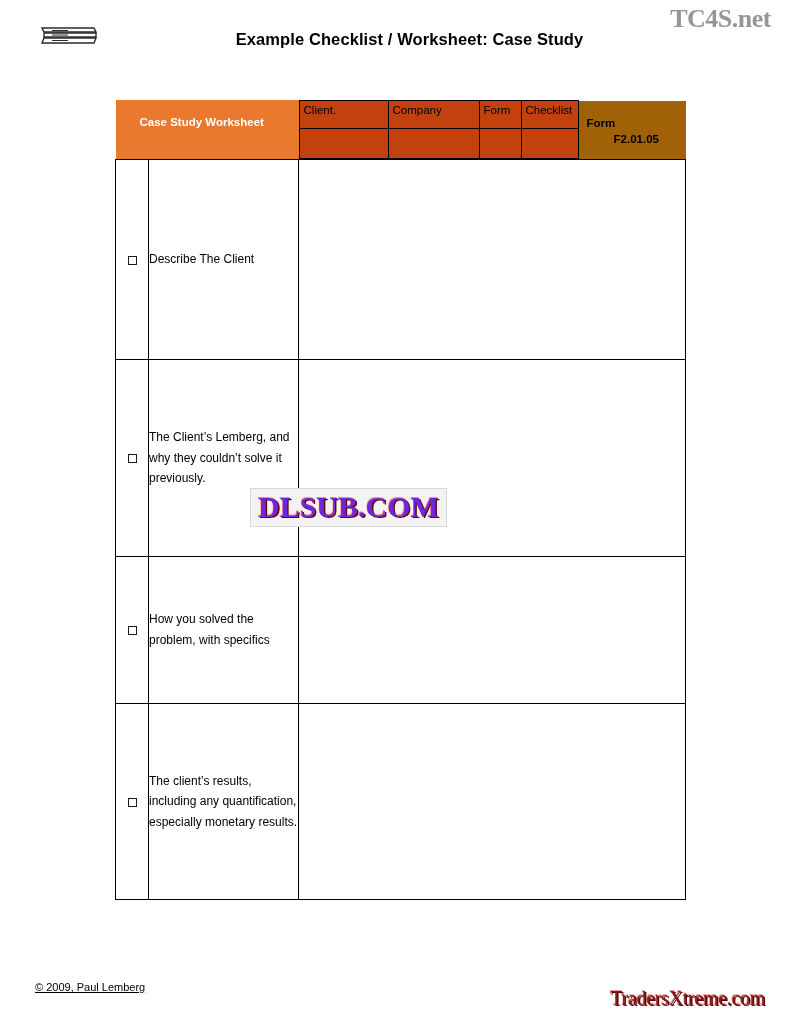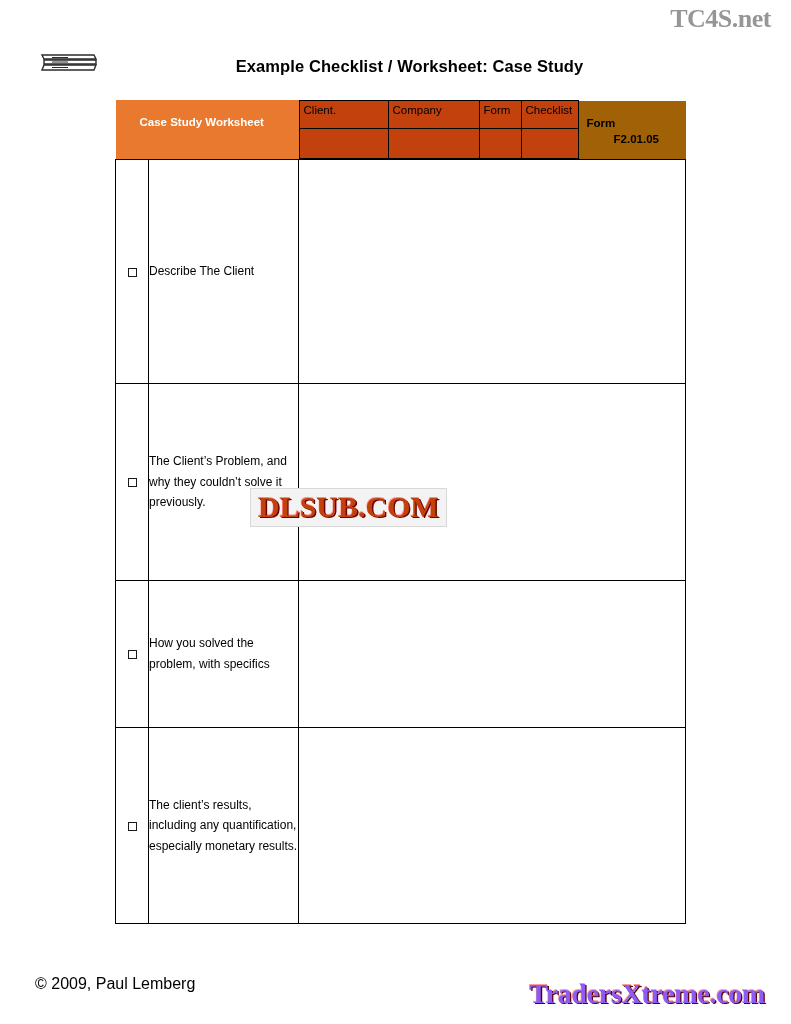--- a/index.html
+++ b/index.html
@@ -17,21 +17,20 @@
     overflow: hidden;
   }
 
   
   .page-header {
     position: absolute;
     top: 0;
     left: 0;
     width: 791px;
     height: 78px;
-    margin-top: 27px;
   }
   .logo {
     position: absolute;
     left: 38px;
     top: 24px;
     width: 62px;
     height: 26px;
   }
   .logo svg { display: block; }
 
@@ -61,40 +60,40 @@
     text-shadow: 1px 1px 0 #ffffff;
     pointer-events: none;
   }
   .wm-dlsub {
     position: absolute;
     left: 250px;
     top: 488px;
     font-size: 30px;
     font-weight: bold;
     font-family: "Liberation Serif", serif;
-    color: #c2410c;
+    color: #6d28d9;
     background: #f3f3f3;
     border: 1px solid #d8d8d8;
     padding: 2px 7px 3px 7px;
     letter-spacing: 0px;
     text-shadow:
       1.4px 1.4px 0 #6d0000,
       -0.6px -0.6px 0 #ff8a8a;
     pointer-events: none;
     line-height: 1.05;
     text-align: center;
   }
   .wm-txe {
     position: absolute;
     right: 26px;
     bottom: 14px;
-    font-size: 28px;
-    font-weight: bold;
+    font-size: 20px;
+    font-weight: normal;
     font-family: "Liberation Serif", serif;
-    color: #8b5cf6;
+    color: #7f1d1d;
     text-shadow:
       1.3px 1.3px 0 #5e0000,
       -0.6px -0.6px 0 #ff9b9b;
     letter-spacing: -0.3px;
     pointer-events: none;
   }
 
   
   .worksheet {
     position: absolute;
@@ -170,21 +169,22 @@
   }
   .answer-cell {
     background: #ffffff;
   }
 
   
   .copyright {
     position: absolute;
     left: 35px;
     bottom: 31px;
-    font-size: 16px;
+    font-size: 11px;
+    text-decoration: underline;
   }
 </style>
 </head>
 <body>
 
 <div class="page-header">
 
   <div class="logo">
     <svg width="62" height="26" viewBox="0 0 62 26">
       <path d="M4 4 L56 4 L58 8 L6 8 Z" fill="#ffffff" stroke="#2b2b2b" stroke-width="1.4"></path>
@@ -237,33 +237,33 @@
           <td class="blank"></td>
           <td class="blank"></td>
           <td class="blank"></td>
           <td class="blank"></td>
         </tr>
       </tbody>
           </table>
     </td>
   </tr>
 
-  <tr class="body-row" style="height:224px">
+  <tr class="body-row" style="height:200px">
     <td class="cb-cell">
       <span class="checkbox"></span>
     </td>
     <td class="label-cell">Describe The Client</td>
     <td class="answer-cell"></td>
   </tr>
 
   <tr class="body-row" style="height:197px">
     <td class="cb-cell">
       <span class="checkbox"></span>
     </td>
-    <td class="label-cell">The Client’s Problem, and why they couldn’t solve it previously.</td>
+    <td class="label-cell">The Client’s Lemberg, and why they couldn’t solve it previously.</td>
     <td class="answer-cell"></td>
   </tr>
 
   <tr class="body-row" style="height:147px">
     <td class="cb-cell">
       <span class="checkbox"></span>
     </td>
     <td class="label-cell">How you solved the problem, with specifics</td>
     <td class="answer-cell"></td>
   </tr>

